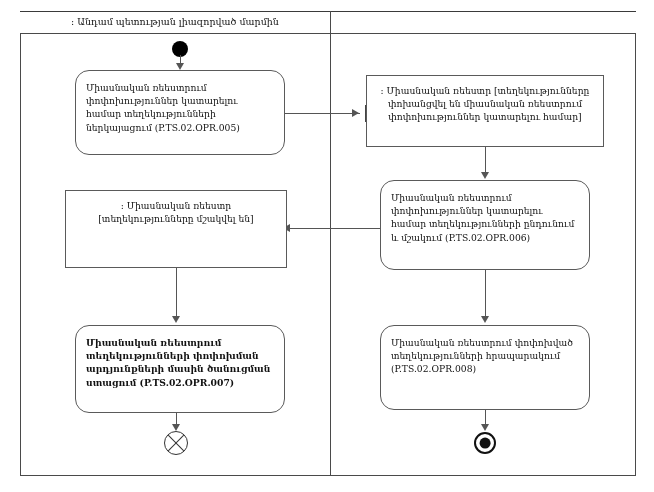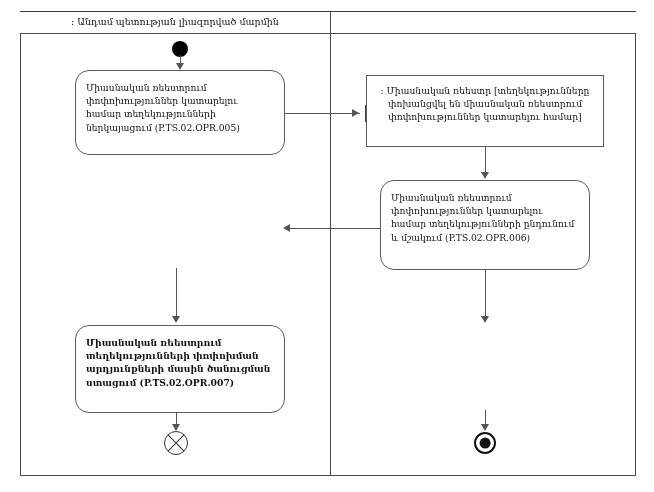--- a/index.html
+++ b/index.html
@@ -193,35 +193,41 @@
   <div class="action" style="left:380px; top:180px; width:210px; height:90px;">
     <div class="txt">Միասնական ռեեստրում փոփոխություններ կատարելու համար տեղեկությունների ընդունում և մշակում (P.TS.02.OPR.006)</div>
   </div>
 
   <div class="edge-h" style="left:288px; top:228px; width:92px;"></div>
   <div class="arrow arrow-left" style="left:283px; top:224px;"></div>
 
   <div class="edge-v" style="left:485px; top:270px; height:50px;"></div>
   <div class="arrow arrow-down" style="left:481px; top:316px;"></div>
 
+  <div class="object-node" style="left:65px; top:190px; width:222px; height:78px;">
+    <div class="txt">: Միասնական ռեեստր [տեղեկությունները մշակվել են]</div>
+  </div>
 
   <div class="edge-v" style="left:176px; top:268px; height:52px;"></div>
   <div class="arrow arrow-down" style="left:172px; top:316px;"></div>
 
   <div class="action" style="left:75px; top:325px; width:210px; height:88px;font-weight:bold;">
     <div class="txt">Միասնական ռեեստրում տեղեկությունների փոփոխման արդյունքների մասին ծանուցման ստացում (P.TS.02.OPR.007)</div>
   </div>
 
   <div class="edge-v" style="left:176px; top:413px; height:15px;"></div>
   <div class="arrow arrow-down" style="left:172px; top:424px;"></div>
 
   <div class="flow-final-node" style="left:164px; top:431px; width:24px; height:24px;">
     <span class="a"></span>
     <span class="b"></span>
   </div>
 
+  <div class="action" style="left:380px; top:325px; width:210px; height:85px;">
+    <div class="txt">Միասնական ռեեստրում փոփոխված տեղեկությունների հրապարակում (P.TS.02.OPR.008)</div>
+  </div>
 
   <div class="edge-v" style="left:485px; top:410px; height:17px;"></div>
   <div class="arrow arrow-down" style="left:481px; top:424px;"></div>
 
   <div class="final-node" style="left:474px; top:432px; width:22px; height:22px;"></div>
 
 </div>
 
 </body></html>

